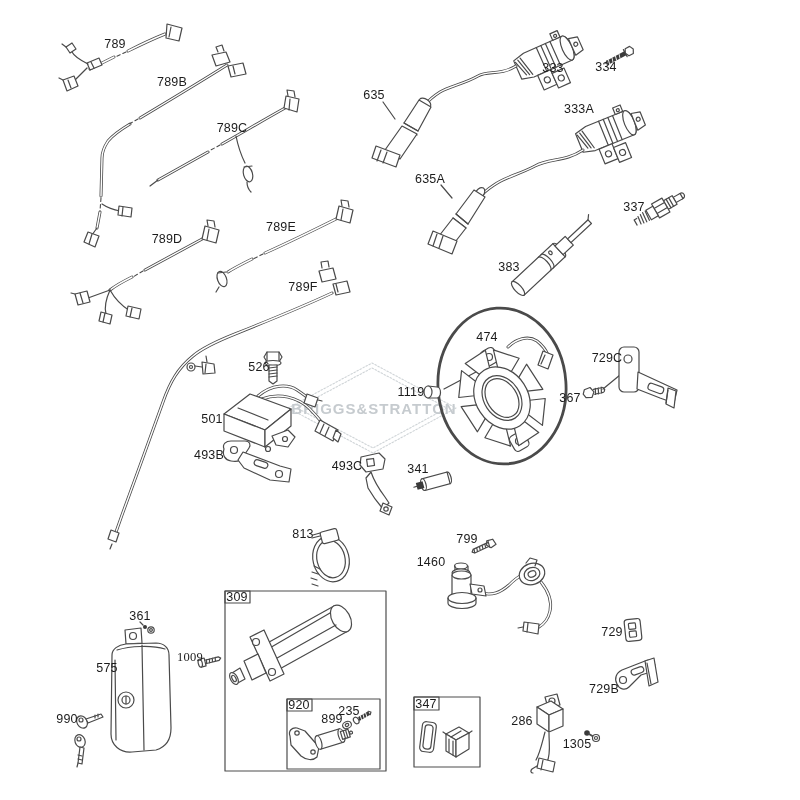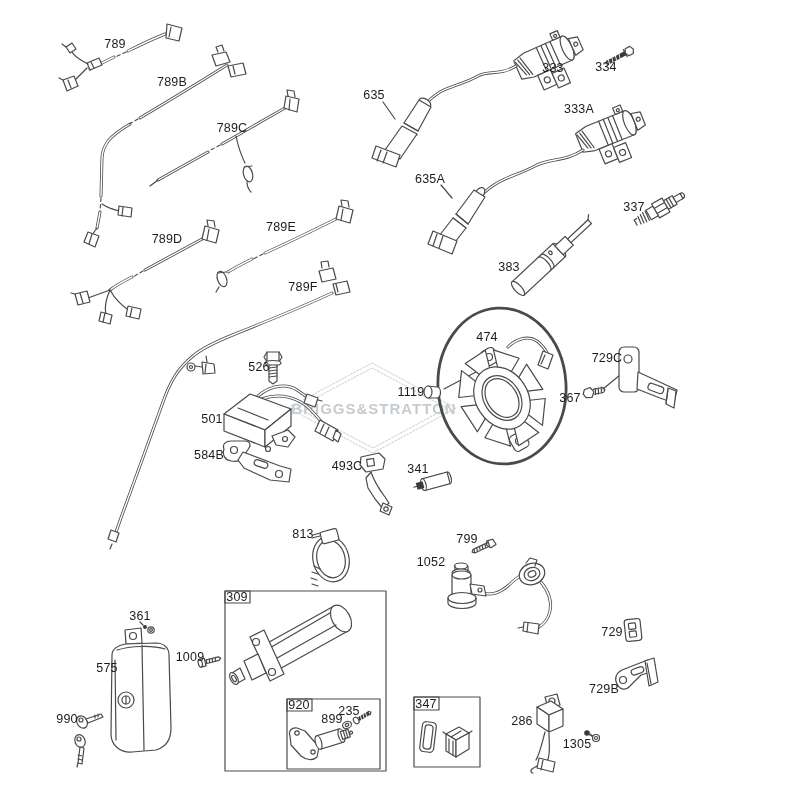--- a/index.html
+++ b/index.html
@@ -471,28 +471,28 @@
       <div class="part-label" style="left: 579px; top: 109px;">333A</div>
       <div class="part-label" style="left: 430px; top: 179px;">635A</div>
       <div class="part-label" style="left: 634px; top: 207px;">337</div>
       <div class="part-label" style="left: 509px; top: 267px;">383</div>
       <div class="part-label" style="left: 487px; top: 337px;">474</div>
       <div class="part-label" style="left: 607px; top: 358px;">729C</div>
       <div class="part-label" style="left: 411px; top: 392px;">1119</div>
       <div class="part-label" style="left: 570px; top: 398px;">367</div>
       <div class="part-label" style="left: 259px; top: 367px;">526</div>
       <div class="part-label" style="left: 212px; top: 419px;">501</div>
-      <div class="part-label" style="left: 209px; top: 455px;">584B</div>
+      <div class="part-label" style="left: 209px; top: 455px;">493B</div>
       <div class="part-label" style="left: 347px; top: 466px;">493C</div>
       <div class="part-label" style="left: 418px; top: 469px;">341</div>
       <div class="part-label" style="left: 303px; top: 534px;">813</div>
       <div class="part-label" style="left: 467px; top: 539px;">799</div>
-      <div class="part-label" style="left: 431px; top: 562px;">1052</div>
+      <div class="part-label" style="left: 431px; top: 562px;">1460</div>
       <div class="part-label" style="left: 140px; top: 616px;">361</div>
-      <div class="part-label" style="left: 190px; top: 657px;">1009</div>
+      <div class="part-label" style="left: 190px; top: 657px; font-family: Liberation Serif, serif;">1009</div>
       <div class="part-label" style="left: 107px; top: 668px;">575</div>
       <div class="part-label" style="left: 67px; top: 719px;">990</div>
       <div class="part-label" style="left: 237px; top: 597px;">309</div>
       <div class="part-label" style="left: 299px; top: 705px;">920</div>
       <div class="part-label" style="left: 349px; top: 711px;">235</div>
       <div class="part-label" style="left: 332px; top: 719px;">899</div>
       <div class="part-label" style="left: 426px; top: 704px;">347</div>
       <div class="part-label" style="left: 522px; top: 721px;">286</div>
       <div class="part-label" style="left: 577px; top: 744px;">1305</div>
       <div class="part-label" style="left: 612px; top: 632px;">729</div>

